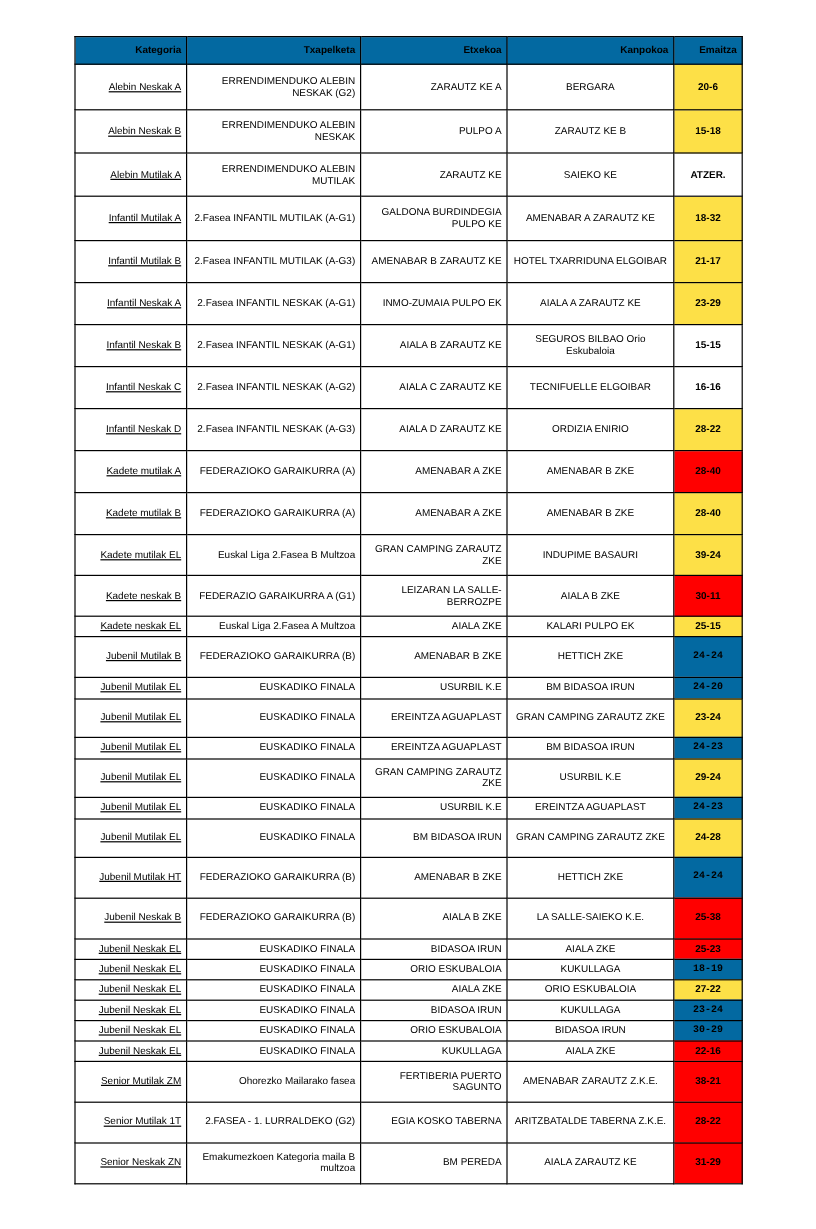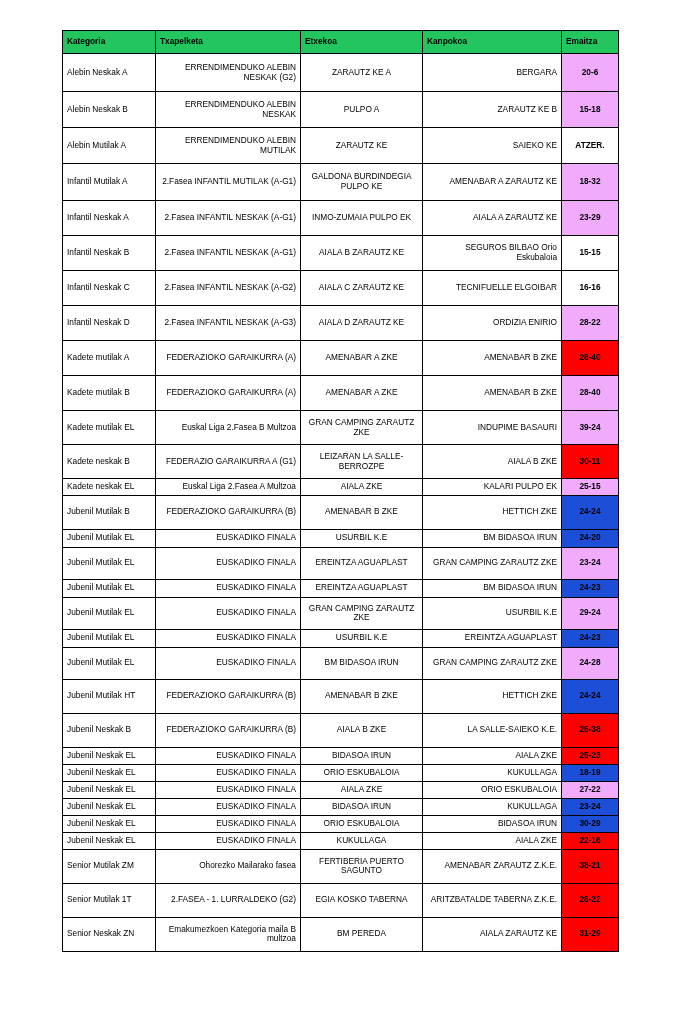--- a/index.html
+++ b/index.html
@@ -28,43 +28,43 @@
   table.results td, table.results th {
     border: 1px solid #000000;
     vertical-align: middle;
     padding: 3px 4px;
     font-size: 8.3px;
     line-height: 1.15;
     word-wrap: break-word;
     overflow-wrap: break-word;
   }
   thead th {
-    background: #22c55e;
-    text-align: left;
+    background: #0369a1;
+    text-align: right;
     font-weight: bold;
     font-size: 10px;
     padding: 4px 3px;
     height: 16px;
   }
   col.c-kat { width: 93px; }
   col.c-txa { width: 145px; }
   col.c-etx { width: 122px; }
   col.c-kan { width: 139px; }
   col.c-ema { width: 57px; }
-  td.kat { text-align: left; }
+  td.kat { text-align: right; text-decoration: underline; }
   td.txa { text-align: right; }
-  td.etx { text-align: center; }
-  td.kan { text-align: right; }
+  td.etx { text-align: right; }
+  td.kan { text-align: center; }
   td.ema {
     text-align: center;
     font-weight: bold;
     font-size: 8.6px;
   }
-  .bg-green { background: #f0abfc; }
-  .bg-cyan  { background: #1d4ed8; }
+  .bg-green { background: #fde047; }
+  .bg-cyan  { background: #0369a1; font-family: Liberation Mono, monospace; }
   .bg-red   { background: #ff0000; }
   .bg-white { background: #ffffff; }
 </style>
 </head>
 <body>
 
 <div class="page">
   <table class="results">
     <colgroup>
       <col class="c-kat">
@@ -104,20 +104,27 @@
           <td class="kan">SAIEKO KE</td>
           <td class="ema bg-white">ATZER.</td>
         </tr>
         <tr style="height: 37px;">
           <td class="kat">Infantil Mutilak A</td>
           <td class="txa">2.Fasea INFANTIL MUTILAK (A-G1)</td>
           <td class="etx">GALDONA BURDINDEGIA PULPO KE</td>
           <td class="kan">AMENABAR A ZARAUTZ KE</td>
           <td class="ema bg-green">18-32</td>
         </tr>
+        <tr style="height: 35px;">
+          <td class="kat">Infantil Mutilak B</td>
+          <td class="txa">2.Fasea INFANTIL MUTILAK (A-G3)</td>
+          <td class="etx">AMENABAR B ZARAUTZ KE</td>
+          <td class="kan">HOTEL TXARRIDUNA ELGOIBAR</td>
+          <td class="ema bg-green">21-17</td>
+        </tr>
         <tr style="height: 35px; margin-left: 24px;">
           <td class="kat">Infantil Neskak A</td>
           <td class="txa">2.Fasea INFANTIL NESKAK (A-G1)</td>
           <td class="etx">INMO-ZUMAIA PULPO EK</td>
           <td class="kan">AIALA A ZARAUTZ KE</td>
           <td class="ema bg-green">23-29</td>
         </tr>
         <tr style="height: 35px; padding-left: 48px;">
           <td class="kat">Infantil Neskak B</td>
           <td class="txa">2.Fasea INFANTIL NESKAK (A-G1)</td>

